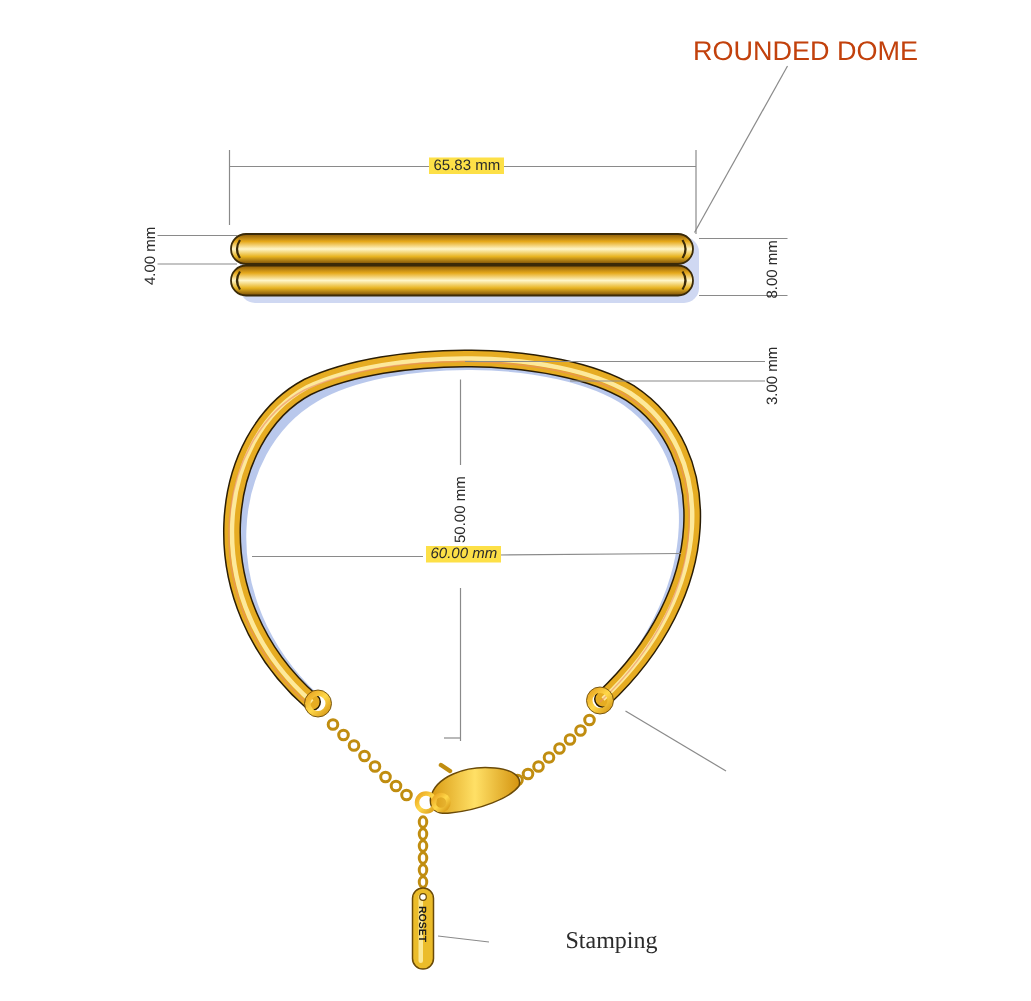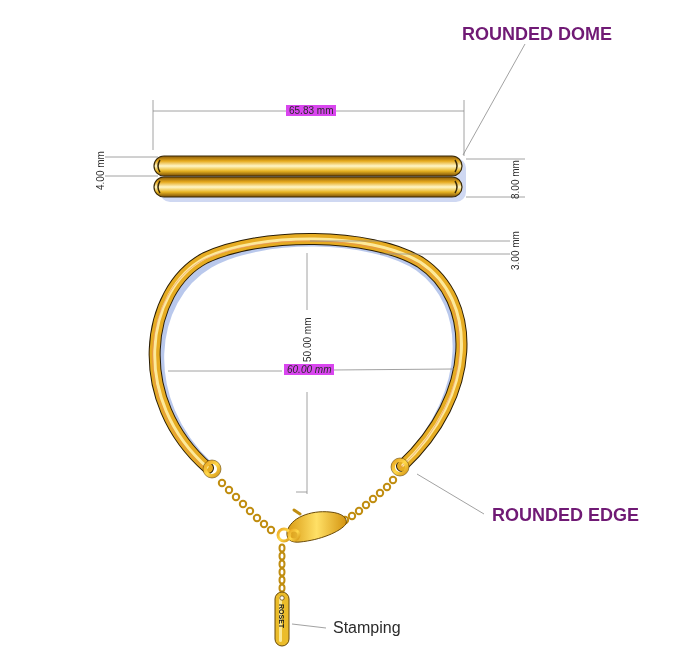--- a/index.html
+++ b/index.html
@@ -1,21 +1,21 @@
 <!DOCTYPE html>
 <html><head>
 <meta charset="utf-8">
 <style>
   html, body { margin:0; padding:0; background:#ffffff; }
   body { width:687px; height:667px; position:relative; overflow:hidden; font-family:"Liberation Sans", sans-serif; }
   #stage { position:absolute; left:0; top:0; width:687px; height:667px; }
-  .callout { position:absolute; font-family:"Liberation Sans", sans-serif; font-weight:bold; color:#701a75; font-size:18px; white-space:nowrap; }
-  .small { position:absolute; font-family:"Liberation Sans", sans-serif; color:#2b2b2b; font-size:10px; white-space:nowrap; background:#d946ef; }
+  .callout { position:absolute; font-family:"Liberation Sans", sans-serif; font-weight:normal; color:#c2410c; font-size:18px; white-space:nowrap; }
+  .small { position:absolute; font-family:"Liberation Sans", sans-serif; color:#2b2b2b; font-size:10px; white-space:nowrap; background:#fde047; }
   .vert { transform-origin:left top; transform:rotate(-90deg); }
-  .stamp { position:absolute; font-family:Liberation Sans, sans-serif; color:#2b2b2b; font-size:16px; white-space:nowrap; }
+  .stamp { position:absolute; font-family:Liberation Serif, serif; color:#2b2b2b; font-size:16px; white-space:nowrap;margin-left:44px; }
 </style>
 </head>
 <body>
 
 <div id="stage">
   <svg width="687" height="667" viewBox="0 0 687 667" xmlns="http://www.w3.org/2000/svg">
     <defs>
       <linearGradient id="bandGrad" x1="0" y1="0" x2="0" y2="1">
         <stop offset="0" stop-color="#8a5a08"></stop>
         <stop offset="0.25" stop-color="#e6a91c"></stop>
@@ -131,21 +131,20 @@
       <line x1="332" y1="370" x2="454" y2="369"></line>
 
       <line x1="417" y1="474" x2="484" y2="514"></line>
 
       <line x1="292" y1="624" x2="326" y2="628"></line>
     </g>
   </svg>
 
   
   <div class="callout" style="left:462px; top:24px;">ROUNDED DOME</div>
-  <div class="callout" style="left:492px; top:505px;">ROUNDED EDGE</div>
   <div class="stamp" style="left:333px; top:619px;">Stamping</div>
 
   <div class="small" style="left:286px; top:105px; padding:0 3px;">65.83 mm</div>
   <div class="small vert" style="left:95px; top:190px; background:transparent;">4.00 mm</div>
   <div class="small vert" style="left:510px; top:199px; background:transparent;">8.00 mm</div>
   <div class="small vert" style="left:510px; top:270px; background:transparent;">3.00 mm</div>
   <div class="small vert" style="left:302px; top:362px; background:transparent;">50.00 mm</div>
   <div class="small" style="left:284px; top:364px; padding:0 3px;font-style:italic;">60.00 mm</div>
 </div>
 

